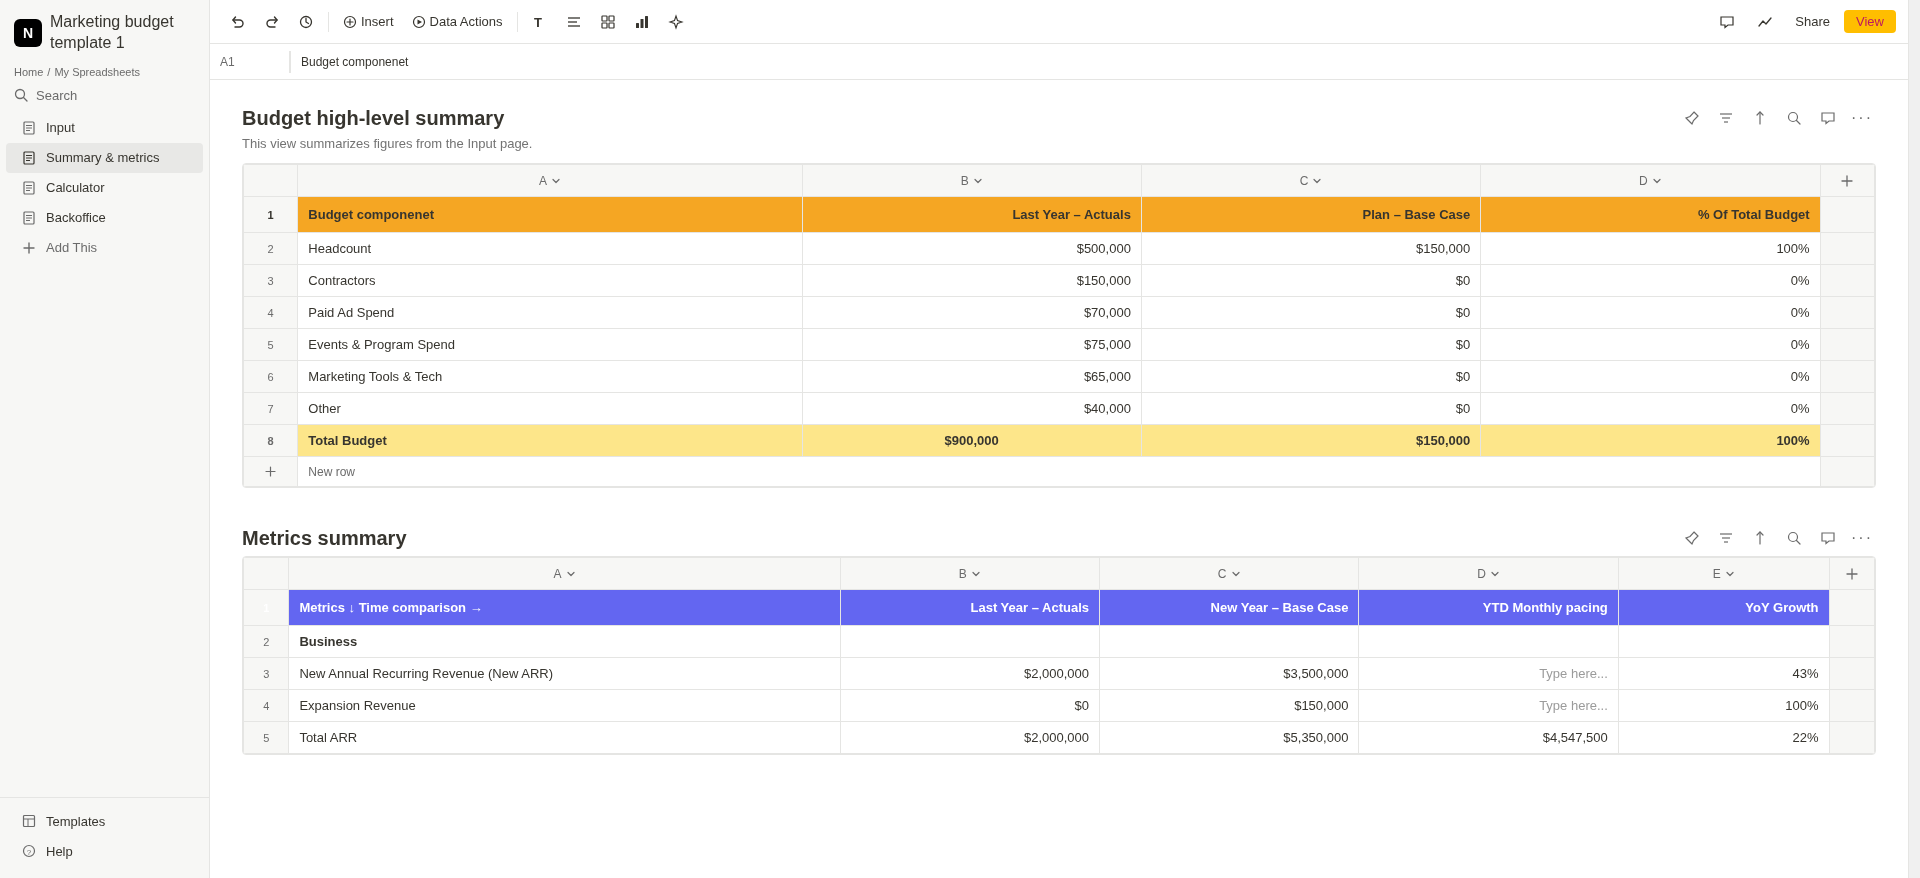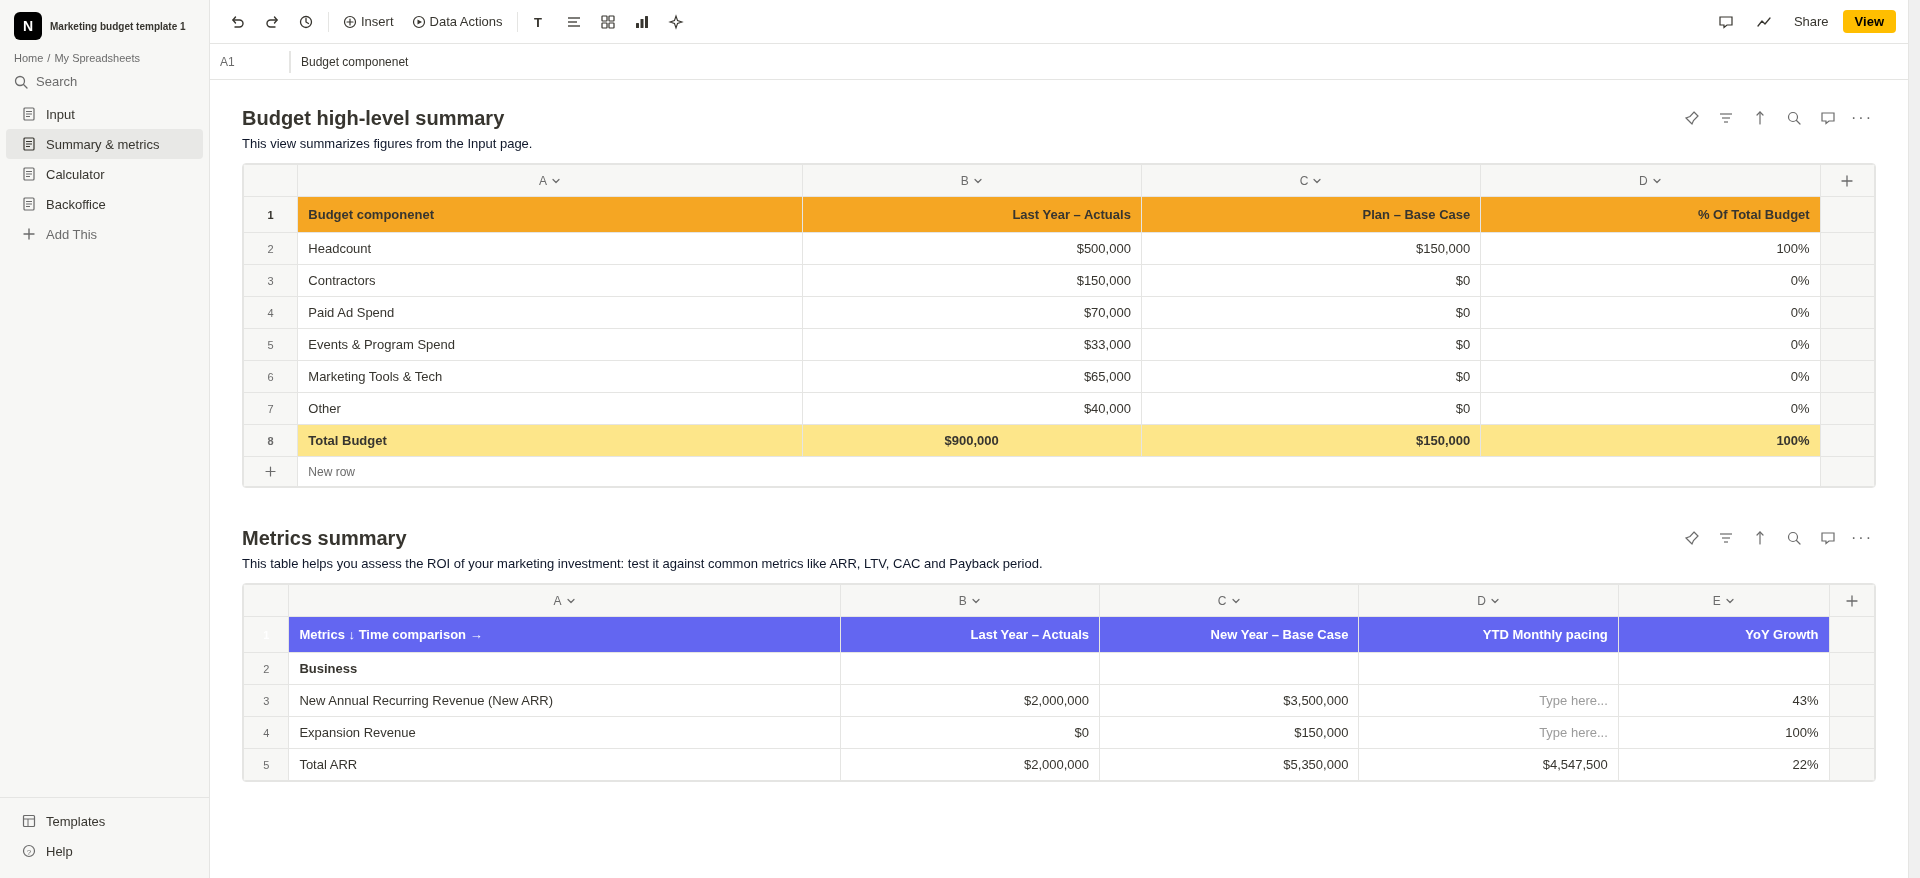--- a/index.html
+++ b/index.html
@@ -35,21 +35,21 @@
     
     .formula-area { height: 36px; border-bottom: 1px solid #e5e5e3; display: flex; align-items: center; flex-shrink: 0; }
 
     
     .content { flex: 1; overflow-y: auto; padding: 24px 32px; }
 
     
     .section { margin-bottom: 36px; }
     .section-header { display: flex; align-items: center; justify-content: space-between; margin-bottom: 4px; }
     .section-title { font-size: 20px; font-weight: 600; color: #37352f; }
-    .section-subtitle { font-size: 13px; color: #0f172a; margin-bottom: 12px; }
+    .section-subtitle { font-size: 13px; color: #737373; margin-bottom: 12px; }
     .section-actions { display: flex; align-items: center; gap: 6px; color: #6b6b6b; }
     .section-action-btn { width: 28px; height: 28px; display: flex; align-items: center; justify-content: center; border-radius: 4px; cursor: pointer; }
 
     
     .table-wrap { border: 1px solid #e5e5e3; border-radius: 4px; overflow: hidden; }
     table { border-collapse: collapse; width: 100%; font-size: 13px; }
     th, td { border: 1px solid #e5e5e3; padding: 0; }
     .col-header { background: #f7f7f5; text-align: center; font-size: 12px; color: #6b6b6b; font-weight: 400; height: 28px; vertical-align: middle; }
     .col-header-content { display: flex; align-items: center; justify-content: center; gap: 4px; height: 100%; }
     .row-num { background: #f7f7f5; text-align: center; font-size: 11px; color: #6b6b6b; width: 28px; min-width: 28px; height: 32px; vertical-align: middle; }
@@ -67,21 +67,21 @@
     .add-col-header { width: 28px; background: #f7f7f5; border: 1px solid #e5e5e3; }
 
     .scrollbar-right { width: 12px; background: #f0f0f0; border-left: 1px solid #e5e5e3; }
   </style>
 </head>
 <body>
 
 <div class="sidebar">
   <div class="sidebar-header">
     <div class="app-logo">N</div>
-    <div style="font-weight:700; font-size:10px; color:#37352f; line-height:1.3;">Marketing budget template 1</div>
+    <div style="font-weight:400; font-size:16px; color:#37352f; line-height:1.3;">Marketing budget template 1</div>
   </div>
 
   <div class="breadcrumb">
     <span style="cursor:pointer;">Home</span>
     <span>/</span>
     <span style="cursor:pointer;">My Spreadsheets</span>
   </div>
 
   <div class="sidebar-search">
     <svg width="14" height="14" viewBox="0 0 14 14" fill="none">
@@ -248,21 +248,21 @@
         <svg width="16" height="16" viewBox="0 0 16 16" fill="none">
             <path d="M2 3h12v8H9l-3 2.5V11H2V3z" stroke="#37352f" stroke-width="1.2" fill="none"></path>
           </svg>
       </button>
       <button class="toolbar-btn">
         <svg width="16" height="16" viewBox="0 0 16 16" fill="none">
             <polyline points="2,12 6,7 9,10 14,4" stroke="#37352f" stroke-width="1.3" stroke-linecap="round" stroke-linejoin="round"></polyline>
           </svg>
       </button>
       <button class="toolbar-btn">Share</button>
-      <button class="toolbar-btn active" style="background:#ffbe00;color:#000000;font-weight:700;">View</button>
+      <button class="toolbar-btn active" style="background:#ffbe00;color:#be185d;font-weight:400;">View</button>
     </div>
   </div>
 
   <div class="formula-area">
     <div class="cell-ref">A1</div>
     <div class="formula-bar">Budget componenet</div>
   </div>
 
   <div class="content">
 
@@ -382,21 +382,21 @@
               <td class="row-num">4</td>
               <td class="cell cell-left">Paid Ad Spend</td>
               <td class="cell cell-right">$70,000</td>
               <td class="cell cell-right">$0</td>
               <td class="cell cell-right">0%</td>
               <td style="background:#f7f7f5;"></td>
             </tr>
             <tr>
               <td class="row-num">5</td>
               <td class="cell cell-left">Events &amp; Program Spend</td>
-              <td class="cell cell-right">$33,000</td>
+              <td class="cell cell-right">$75,000</td>
               <td class="cell cell-right">$0</td>
               <td class="cell cell-right">0%</td>
               <td style="background:#f7f7f5;"></td>
             </tr>
             <tr>
               <td class="row-num">6</td>
               <td class="cell cell-left">Marketing Tools &amp; Tech</td>
               <td class="cell cell-right">$65,000</td>
               <td class="cell cell-right">$0</td>
               <td class="cell cell-right">0%</td>
@@ -468,21 +468,20 @@
           <div class="section-action-btn">
             <svg width="16" height="16" viewBox="0 0 16 16" fill="none">
                 <path d="M2 3h12v8H9l-3 2.5V11H2V3z" stroke="#6b6b6b" stroke-width="1.2" fill="none"></path>
               </svg>
           </div>
           <div class="section-action-btn">
             <span style="font-size:16px;color:#6b6b6b;letter-spacing:2px;">···</span>
           </div>
         </div>
       </div>
-      <div class="section-subtitle">This table helps you assess the ROI of your marketing investment: test it against common metrics like ARR, LTV, CAC and Payback period.</div>
 
       <div class="table-wrap">
         <table>
           <thead>
             <tr>
               <th class="row-num col-header"></th>
               <th class="col-header" style="width:340px;">
                 <div class="col-header-content">
                     <span>A</span>
                     <svg width="10" height="10" viewBox="0 0 10 10" fill="none">

